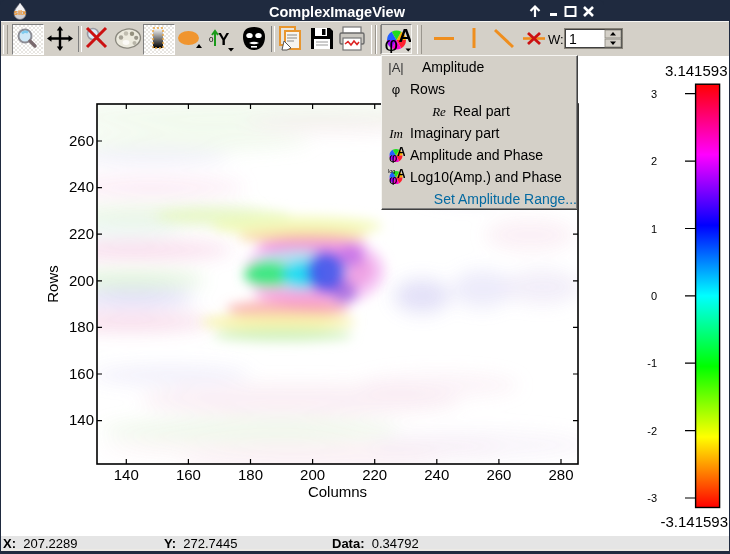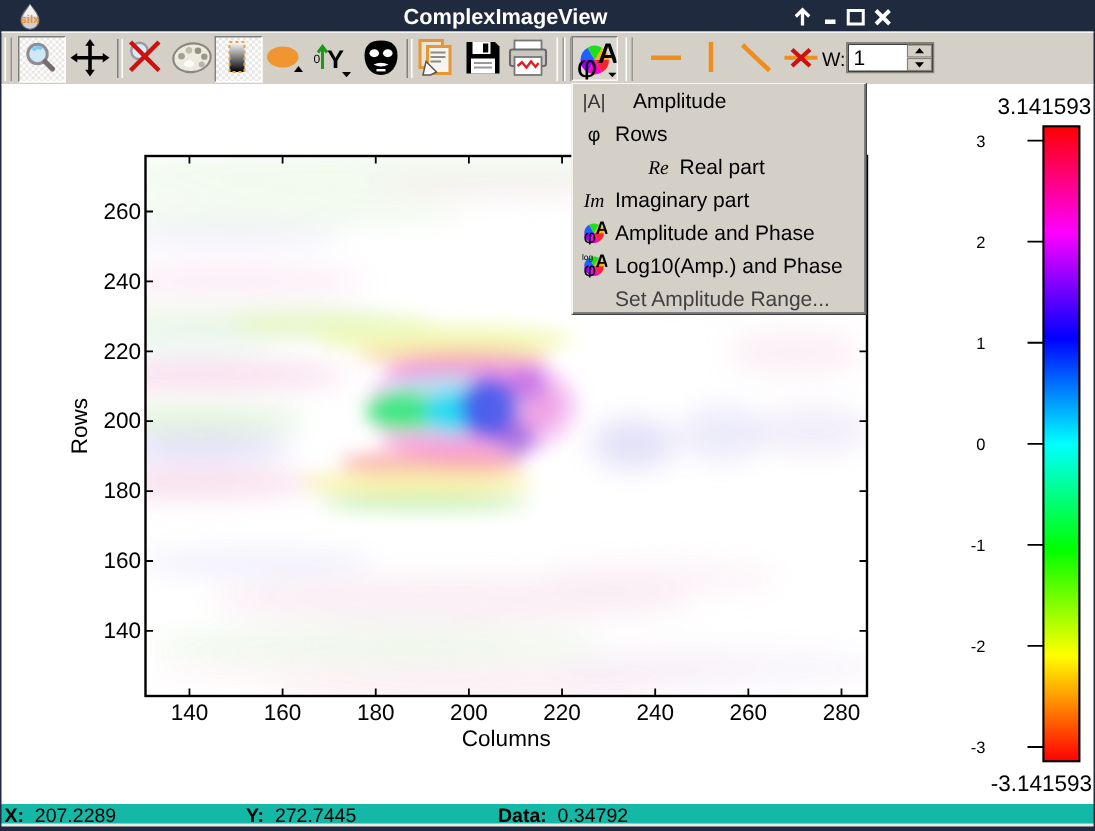--- a/index.html
+++ b/index.html
@@ -2,21 +2,21 @@
 <html><head>
 <meta charset="utf-8">
 <style>
 html,body{margin:0;padding:0;}
 body{width:730px;height:554px;overflow:hidden;font-family:"Liberation Sans",sans-serif;}
 #win{position:absolute;left:0;top:0;width:730px;height:554px;background:#1f2a3f;}
 #titlebar{position:absolute;left:0;top:0;width:604px;height:21px;background:#1f2a3f;border-radius:5px 5px 0 0;}
 #title{position:absolute;left:0;top:4px;width:674px;text-align:center;color:#fff;font-weight:bold;font-size:14.5px;letter-spacing:0px;}
 #toolbar{position:absolute;left:1px;top:21px;width:728px;height:35px;background:#d4d0c8;border-top:1px solid #f6f5f2;}
 #central{position:absolute;left:1px;top:56px;width:728px;height:480px;background:#ffffff;}
-#statusbar{position:absolute;left:1px;top:536px;width:728px;height:14px;background:#14b8a6;font-size:13px;color:#000;}
+#statusbar{position:absolute;left:1px;top:536px;width:728px;height:14px;background:#e5e5e5;font-size:13px;color:#000;}
 #bottomframe{position:absolute;left:1px;top:549px;width:728px;height:2px;background:#eceae5;}
 .sb{position:absolute;top:0px;white-space:nowrap;}
 .tbtn{position:absolute;top:2px;width:30px;height:29px;}
 .checked{background:#f0efee;border:1px solid;border-color:#808080 #ffffff #ffffff #808080;
  background-image:repeating-conic-gradient(#e8e6e2 0 25%,#ffffff 0 50%);background-size:4px 4px;}
 .sep{position:absolute;top:4px;width:2px;height:26px;border-left:1px solid #808080;border-right:1px solid #fff;}
 .grip{position:absolute;top:3px;width:3px;height:29px;border-left:1px solid #fff;border-right:1px solid #9a968e;}
 .mitem{height:22px;line-height:22px;font-size:14px;color:#000;white-space:nowrap;}
 .micon{display:inline-block;width:20px;margin-left:4px;text-align:center;font-size:13px;}
 </style>
@@ -348,21 +348,21 @@
     <path d="M0 0 L3.25 5.63 A6.5 6.5 0 0 1 -3.25 5.63 Z" fill="#ff00cc"></path>
     <path d="M0 0 L-3.25 5.63 A6.5 6.5 0 0 1 -6.5 0 Z" fill="#a000ff"></path>
     <path d="M0 0 L-6.5 0 A6.5 6.5 0 0 1 -3.25 -5.63 Z" fill="#2060ff"></path>
     <path d="M0 0 L-3.25 -5.63 A6.5 6.5 0 0 1 3.25 -5.63 Z" fill="#20dd20"></path>
             </g>
    <text x="0" y="5" font-size="5.5" fill="#000" font-family="Liberation Sans">log</text>
    <text x="9" y="10" font-size="12" font-weight="bold" fill="#000" font-family="Liberation Sans">A</text>
    <text x="1" y="16" font-size="13" fill="#000" font-family="Liberation Sans">φ</text>
           </svg>
  </span><span style="margin-left:4px;">Log10(Amp.) and Phase</span></div>
- <div class="mitem" style="color:#404040;"><span class="micon"></span><span style="margin-left:4px;">Set Amplitude Range...</span></div>
+ <div class="mitem" style="color:#0369a1;text-align:right;"><span class="micon"></span><span style="margin-left:4px;">Set Amplitude Range...</span></div>
 </div>
 
 <div id="statusbar">
  <div class="sb" style="left:2px;"><b>X:</b>&nbsp; 207.2289</div>
  <div class="sb" style="left:163px;"><b>Y:</b>&nbsp; 272.7445</div>
  <div class="sb" style="left:331px;"><b>Data:</b>&nbsp; 0.34792</div>
 </div>
 <div id="bottomframe"></div>
 </div>
 

